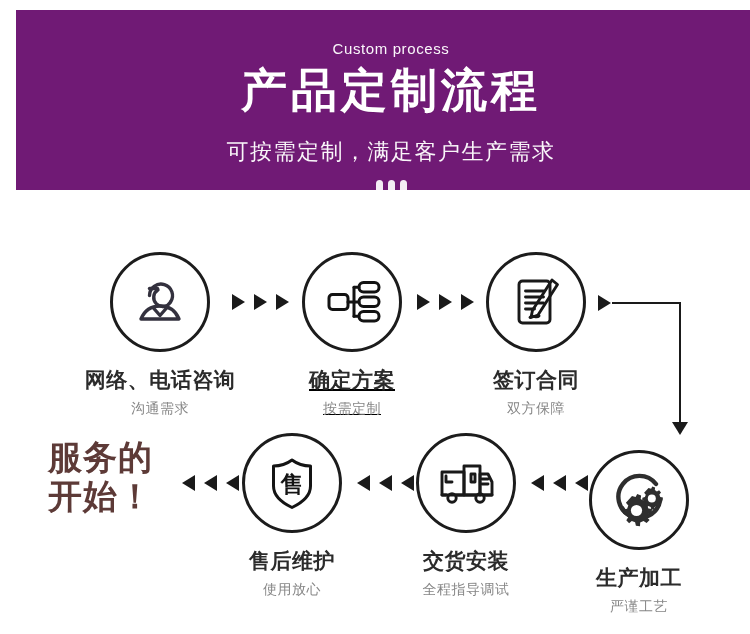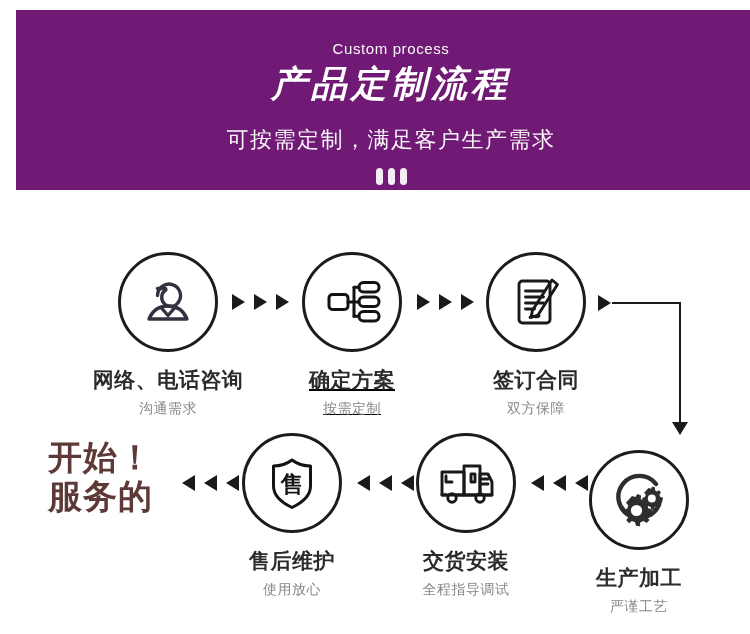--- a/index.html
+++ b/index.html
@@ -18,24 +18,23 @@
     background: #701a75;
     display: flex; flex-direction: column;
     align-items: center; justify-content: flex-start;
     padding-top: 31px;
   }
   .banner-eyebrow {
     color: #ffffff; font-size: 15px; letter-spacing: .6px;
     font-weight: 400; line-height: 1; opacity: .97;
   }
   .banner-title {
-    color: #ffffff; font-size: 36px; font-weight: 700;
+    color: #ffffff; font-size: 46px; font-weight: 700;
     letter-spacing: 4px; line-height: 1.18; margin-top: 7px;
     text-shadow: 0 1px 0 rgba(0,0,0,.06);
-    font-style: italic;
   }
   .banner-sub {
     color: #ffffff; font-size: 22px; font-weight: 400;
     letter-spacing: 1.5px; margin-top: 20px; opacity: .96;
   }
   .banner-dots { display: flex; gap: 5px; margin-top: 13px; }
   .banner-dots i {
     display: block; width: 7px; height: 17px; border-radius: 4px;
     background: #ffffff; opacity: .92;
   }
@@ -97,21 +96,21 @@
     <div class="banner-sub">可按需定制，满足客户生产需求</div>
     <div class="banner-dots">
       <i></i>
       <i></i>
       <i></i>
     </div>
   </div>
 
   <div class="flow">
 
-    <div class="node" style="left:83px; top:62px;">
+    <div class="node" style="left:75px; top:62px;">
       <div class="circle">
         <svg width="62" height="62" viewBox="0 0 62 62">
           <g fill="none" stroke="#33313e" stroke-width="3.4" stroke-linecap="round" stroke-linejoin="round">
             <path d="M20.5 24.5 a11.5 11.5 0 1 1 21 6.5"></path>
             <path d="M20.5 17.5 h8"></path>
             <path d="M41.5 31 a9 9 0 1 1 -12.5 -12.2"></path>
             <path d="M12 48 c3.5 -8.5 10.5 -13 19 -13 s15.5 4.5 19 13 z"></path>
             <path d="M24 36.5 l7 8 l7 -8"></path>
           </g>
         </svg>
@@ -166,22 +165,22 @@
     </div>
 
     <div class="elbow" style="left:598px; top:104px; width:100px; height:140px;">
       <span class="head-right" style="left:0; top:1px;"></span>
       <span class="h" style="left:14px; top:8px; width:68px;"></span>
       <span class="v" style="left:81px; top:8px; height:122px;"></span>
       <span class="head-down" style="left:74px; top:128px;"></span>
     </div>
 
     <div class="start-label" style="left:48px; top:58px; top:248px;">
+      <div>服务的</div>
       <div>开始！</div>
-      <div>服务的</div>
     </div>
 
     <div class="arrows" style="left:182px; top:285px;">
       <span class="tri left"></span>
       <span class="tri left"></span>
       <span class="tri left"></span>
     </div>
 
     <div class="node" style="left:207px; top:243px;">
       <div class="circle">

